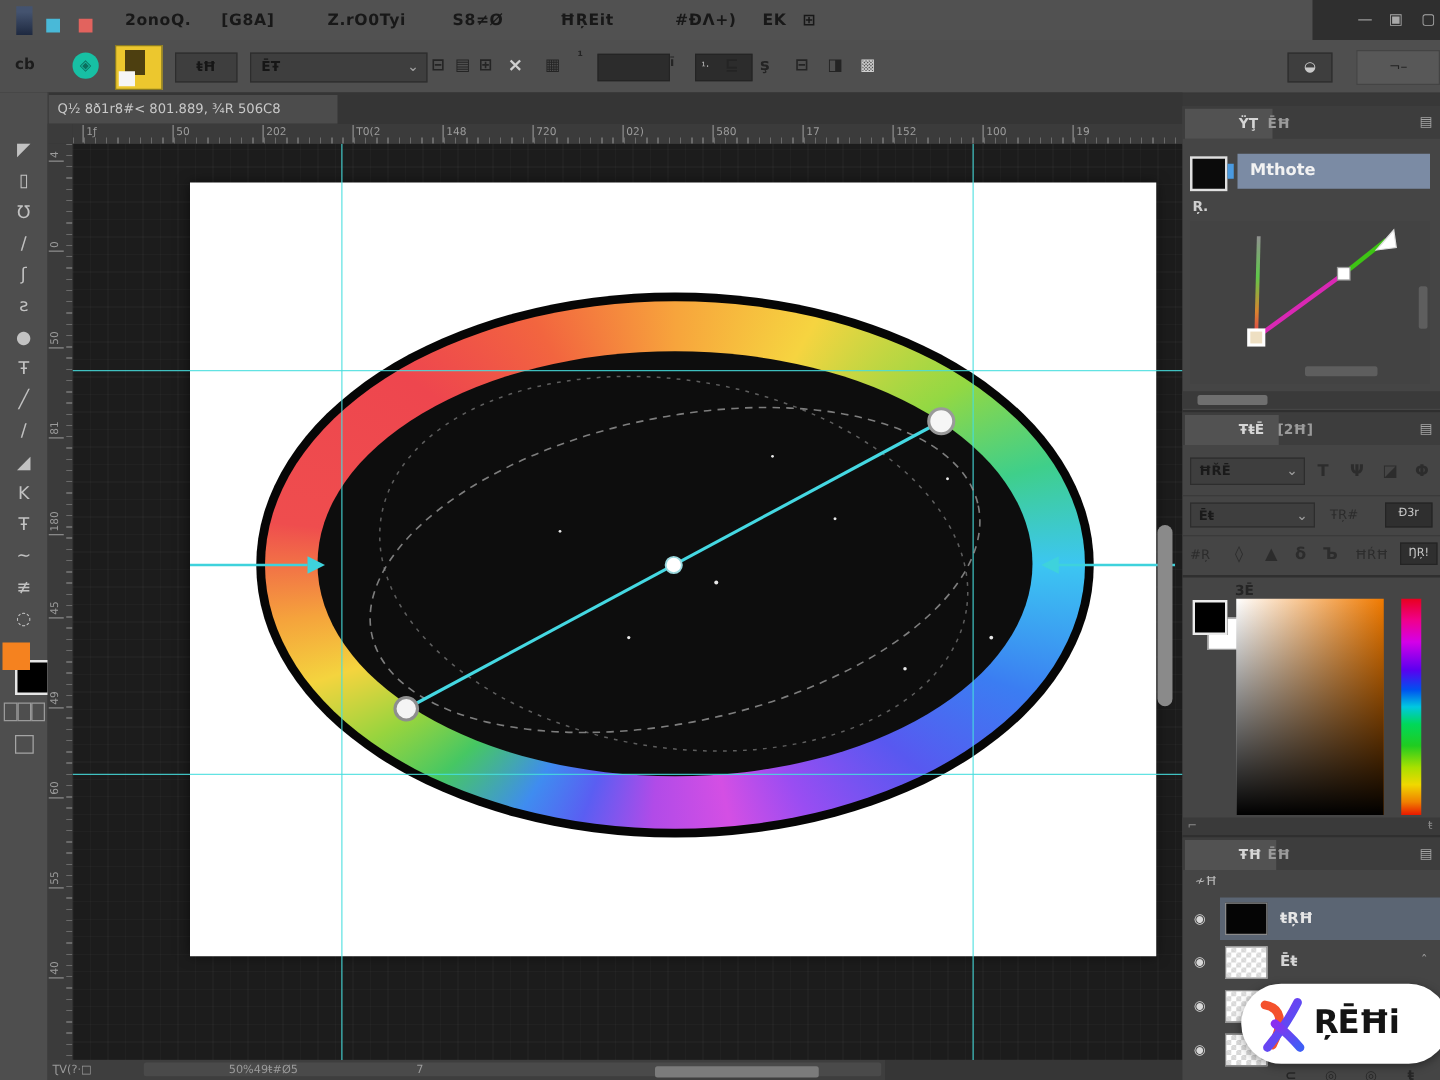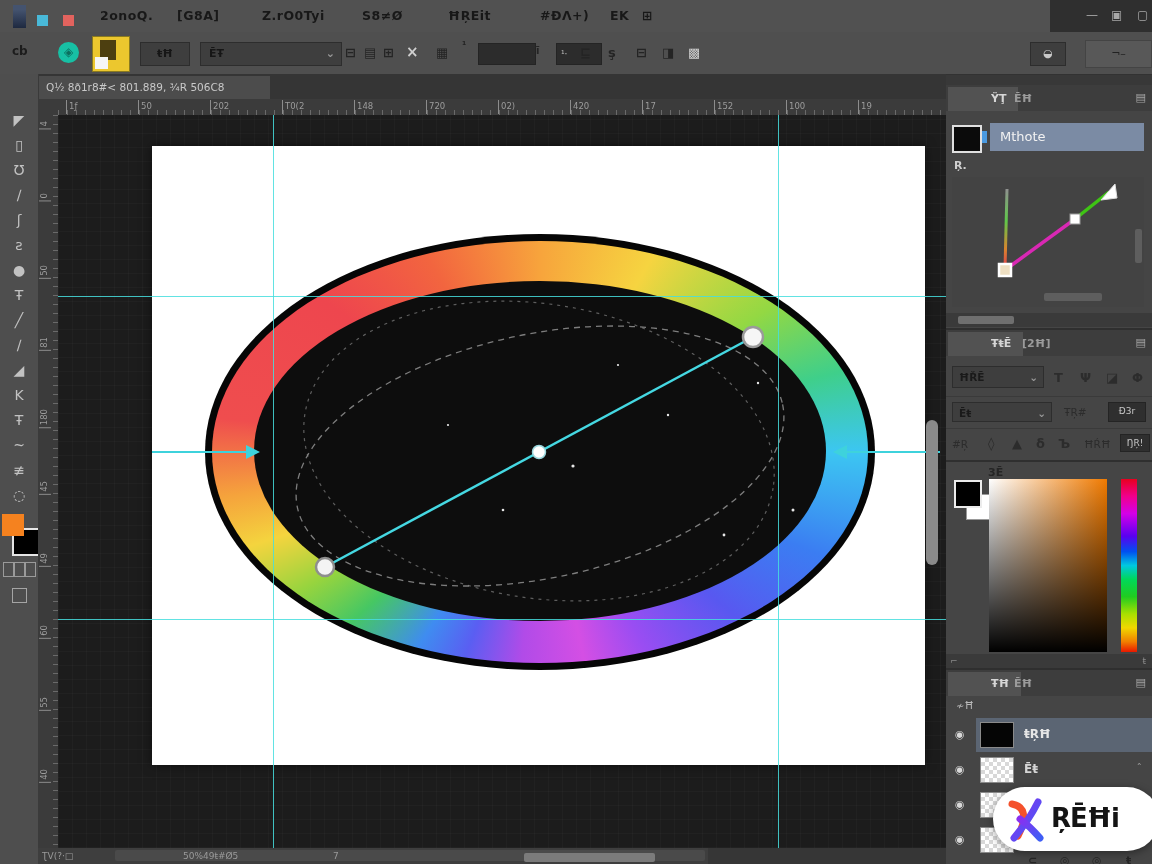--- a/index.html
+++ b/index.html
@@ -90,21 +90,21 @@
         line-height:24px;padding:0 12px;}
   .ptab.active{background:#525252;color:#d6d6d6;padding-left:43px;}
   .pmenu{position:absolute;right:6px;top:6px;font-size:11px;color:#a5a5a5;}
   .pdivider{position:absolute;left:0;width:206px;height:2px;background:#2f2f2f;}
   .rowline{position:absolute;left:0;width:206px;height:1px;background:#3a3a3a;}
 
   
   #p1-thumb{left:6px;top:40px;width:26px;height:24px;background:#0b0b0b;border:2px solid #e0e0e0;}
   #p1-bluetab{left:36px;top:46px;width:5px;height:12px;background:#4a9ae0;}
   #p1-name{left:44px;top:38px;width:154px;height:28px;background:#7b8ba4;color:#f2f2f2;
-           font-size:13px;font-weight:normal;line-height:28px;padding-left:10px;box-sizing:border-box;}
+           font-size:13px;font-weight:bold;line-height:28px;padding-left:10px;box-sizing:border-box;}
   #p1-rowlabel{left:8px;top:74px;font-size:11px;font-weight:bold;color:#cfcfcf;}
   #p1-graph{left:6px;top:92px;width:192px;height:130px;background:#434343;}
   #p1-scroll{left:0;top:228px;width:206px;height:14px;background:#3a3a3a;}
   #p1-scrollthumb{left:12px;top:3px;width:56px;height:8px;background:#6f6f6f;border-radius:2px;}
 
   
   .sel{position:absolute;background:#3e3e3e;border:1px solid #2d2d2d;color:#1a1a1a;
        font-size:10.5px;font-weight:bold;line-height:20px;padding-left:6px;box-sizing:border-box;}
   .sel .caret{float:right;margin-right:5px;color:#9a9a9a;}
   .p2-icon{position:absolute;font-size:13px;color:#2c2c2c;font-weight:bold;}
@@ -226,21 +226,21 @@
 
 <div id="corner" class="abs"></div>
 <div id="ruler-top" class="abs ruler">
   <span class="rl" style="left:8px">1ƒ</span>
   <span class="rl" style="left:80px">50</span>
   <span class="rl" style="left:152px">202</span>
   <span class="rl" style="left:224px">T0(2</span>
   <span class="rl" style="left:296px">148</span>
   <span class="rl" style="left:368px">720</span>
   <span class="rl" style="left:440px">02)</span>
-  <span class="rl" style="left:512px">420</span>
+  <span class="rl" style="left:512px">580</span>
   <span class="rl" style="left:584px">17</span>
   <span class="rl" style="left:656px">152</span>
   <span class="rl" style="left:728px">100</span>
   <span class="rl" style="left:800px">19</span>
 </div>
 <div id="ruler-left" class="abs ruler">
   <span class="ll" style="top:6px">4</span>
   <span class="ll" style="top:78px">0</span>
   <span class="ll" style="top:150px">50</span>
   <span class="ll" style="top:222px">81</span>

